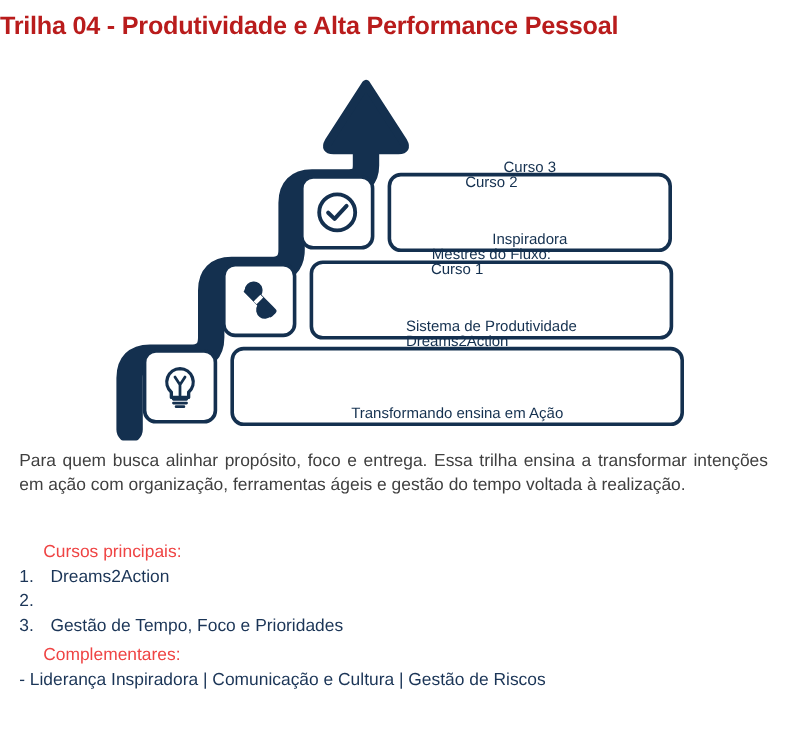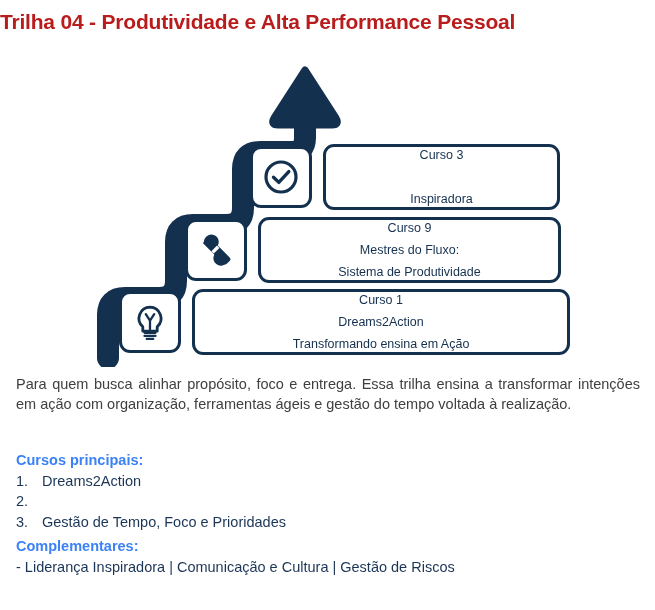--- a/index.html
+++ b/index.html
@@ -75,24 +75,25 @@
   .course-card {
     box-sizing: border-box;
     height: 66px;
     border: 3px solid #14304f;
     border-radius: 11px;
     background: #ffffff;
     margin-left: 11px;
     display: flex;
     flex-direction: column;
     align-items: center;
-    justify-content: space-between;
+    justify-content: flex-end;
     text-align: center;
     position: relative;
     z-index: 2;
+    gap: 44px;
   }
   .card-3 { width: 237px; }
   .card-2 { width: 303px; }
   .card-1 { width: 378px; }
 
   .course-card .line {
     font-size: 12.5px;
     line-height: 16px;
     color: #14304f;
     white-space: nowrap;
@@ -114,22 +115,23 @@
     position: absolute;
     left: 16px;
     font-size: 14.5px;
     line-height: 20.5px;
     color: #1b3557;
   }
   .section-principais { top: 450px; }
   .section-complementares { top: 536px; }
 
   .section-heading {
-    font-weight: bold;
-    color: #3b82f6;
+    font-weight: normal;
+    color: #ef4444;
+    margin-left: 20px;
   }
 
   ol.course-list {
     margin: 0;
     padding: 0;
     list-style: none;
   }
   ol.course-list li {
     display: flex;
     line-height: 20.5px;
@@ -191,21 +193,21 @@
                  L 31.0 33.6 Q 29.2 35.4 27.4 33.6 L 24.8 31.0 L 7.0 13.2 Z" fill="#14304f"></path>
 
         <path d="M 8.0 11.5 A 7.4 7.4 0 1 1 17.6 19.0 L 14.2 15.6 L 16.0 11.0 L 11.4 12.8 Z" fill="#14304f"></path>
 
         <path d="M 32.2 28.6 A 7.4 7.4 0 1 1 22.6 21.2 L 26.0 24.6 L 24.2 29.2 L 28.8 27.4 Z" fill="#14304f"></path>
 
         <path d="M 17.8 23.6 L 23.4 18.0 L 21.0 15.6 L 15.4 21.2 Z" fill="#ffffff"></path>
       </svg>
     </div>
     <div class="course-card card-2">
-      <div class="line">Curso 9</div>
+      <div class="line">Curso 2</div>
       <div class="line">Mestres do Fluxo:</div>
       <div class="line">Sistema de Produtividade</div>
     </div>
   </div>
 
   <div class="step step-1">
     <div class="icon-badge">
       <svg width="38" height="40" viewBox="0 0 38 40">
 
         <path d="M 19 5.2 A 11.2 11.2 0 0 1 26.2 24.8 L 26.2 29.2 L 11.8 29.2 L 11.8 24.8

